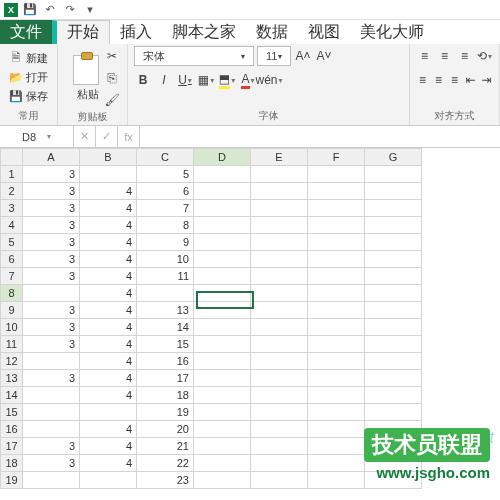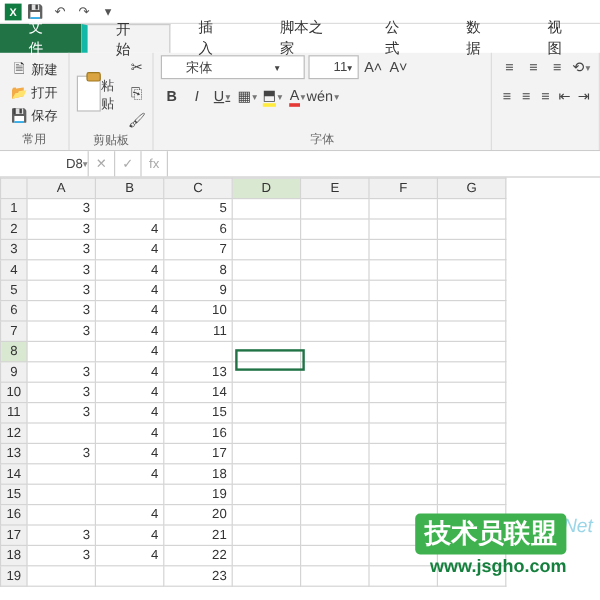--- a/index.html
+++ b/index.html
@@ -1,79 +1,79 @@
 <!DOCTYPE html>
 <html><head>
 <meta charset="utf-8">
 <style>
 *{box-sizing:border-box;margin:0;padding:0;font-family:"Microsoft YaHei",SimSun,Arial,sans-serif}
 body{width:500px;height:500px;overflow:hidden;background:#fff;font-size:11px;color:#444}
 .titlebar{height:20px;background:#fff;border-bottom:1px solid #ddd;display:flex;align-items:center;padding:0 4px;gap:4px}
 .titlebar .xlicon{width:14px;height:14px;background:#107c41;color:#fff;display:flex;align-items:center;justify-content:center;font-size:9px;font-weight:bold}
 .qat-btn{width:16px;height:16px;display:flex;align-items:center;justify-content:center;color:#555}
 .tabs{height:24px;display:flex;align-items:stretch;background:#fff}
-.tab{padding:0 24px;display:flex;align-items:center;font-size:12px;color:#333;cursor:pointer}
+.tab{padding:0 10px;display:flex;align-items:center;font-size:16px;color:#333;cursor:pointer}
 .tab.file{background:#217346;color:#fff}
 .tab.active{background:#f3f3f3;border-top:1px solid #ccc;border-left:5px solid #14b8a6;border-right:1px solid #ccc}
 .ribbon{height:82px;background:#f3f3f3;border-bottom:1px solid #ccc;display:flex}
 .group{border-right:1px solid #ddd;padding:2px 6px 0 6px;display:flex;flex-direction:column;justify-content:space-between}
 .group-label{font-size:10px;color:#666;text-align:center;padding-bottom:2px}
 .group-body{flex:1;display:flex;align-items:center;gap:4px}
 .vbtns{display:flex;flex-direction:column;gap:2px}
 .ico-btn{display:flex;align-items:center;gap:3px;padding:1px 3px;font-size:11px;color:#333;cursor:pointer}
 .ico{width:14px;height:14px;display:inline-flex;align-items:center;justify-content:center}
-.paste-big{display:flex;flex-direction:row;align-items:center;width:38px;cursor:pointer}
+.paste-big{display:flex;flex-direction:column;align-items:flex-end;width:38px;cursor:pointer}
 .paste-big .clip{width:26px;height:30px;background:#fff;border:1px solid #bbb;position:relative}
 .paste-big .clip::before{content:"";position:absolute;top:-4px;left:7px;width:10px;height:6px;background:#d9a441;border:1px solid #a07820;border-radius:2px}
 .font-group-body{display:flex;flex-direction:column;gap:4px;flex:1}
 .font-row{display:flex;align-items:center;gap:3px}
-.font-sel{height:20px;border:1px solid #bbb;background:#fff;font-size:11px;padding:0 20px;display:flex;align-items:center;justify-content:space-between}
+.font-sel{height:20px;border:1px solid #bbb;background:#fff;font-size:11px;padding:0 8px;display:flex;align-items:center;justify-content:space-between}
 .fname{width:120px}
 .fsize{width:34px}
 .sm{width:18px;height:20px;border:1px solid transparent;display:flex;align-items:center;justify-content:center;cursor:pointer;font-size:12px}
 .drop::after{content:"▾";font-size:8px;margin-left:1px;color:#777}
 .align-group-body{display:flex;flex-direction:column;gap:4px}
 .namebox-row{height:22px;border-bottom:1px solid #ccc;display:flex;align-items:stretch;background:#fff}
-.namebox{width:74px;border-right:1px solid #ccc;display:flex;align-items:center;padding:0 0;font-size:11px;justify-content:flex-end}
+.namebox{width:74px;border-right:1px solid #ccc;display:flex;align-items:center;padding:0 22px;font-size:11px;justify-content:space-between}
 .fx-btn{width:22px;display:flex;align-items:center;justify-content:center;border-right:1px solid #ccc;color:#aaa}
 .fbar{flex:1;padding:0 6px;display:flex;align-items:center;font-style:italic;color:#888}
 .sheet{position:relative}
 table{border-collapse:collapse;table-layout:fixed}
 th,td{border:1px solid #d4d4d4;height:17px;font-size:11px;font-family:SimSun,Arial;color:#333;padding:0 4px;background:#fff}
 th{background:#f0f0f0;font-weight:normal;text-align:center}
 th.rowh{width:22px}
 th.colh{width:57px}
 td{text-align:right;width:57px}
 th.hilite{background:#d9e8d0}
 tr.selrow th.rowh{background:#d9e8d0}
 .active-cell{position:absolute;border:2px solid #217346;pointer-events:none}
-.watermark{position:absolute;bottom:8px;right:28px;display:flex;flex-direction:column;align-items:flex-end;gap:2px;pointer-events:none}
+.watermark{position:absolute;bottom:8px;right:10px;display:flex;flex-direction:column;align-items:flex-end;gap:2px;pointer-events:none}
 .wm1{background:#3fb24f;color:#fff;font-size:22px;font-weight:bold;padding:2px 8px;border-radius:4px}
 .wm2{color:#15803d;font-size:15px;font-weight:bold}
 .wm3{position:absolute;right:6px;bottom:40px;color:#9bd6e8;font-size:16px;font-style:italic}
 </style>
 </head>
 <body>
 
 <div class="titlebar">
   <div class="xlicon">X</div>
   <div class="qat-btn">💾</div>
   <div class="qat-btn">↶</div>
   <div class="qat-btn">↷</div>
   <div class="qat-btn">▾</div>
 </div>
 
 <div class="tabs">
   <div class="tab file">文件</div>
   <div class="tab active">开始</div>
   <div class="tab">插入</div>
   <div class="tab">脚本之家</div>
-  <div class="tab">公式</div>
   <div class="tab">数据</div>
   <div class="tab">视图</div>
+  <div class="tab">美化大师</div>
 </div>
 
 <div class="ribbon">
   <div class="group" style="width:58px">
     <div class="group-body">
         <div class="vbtns">
       <div class="ico-btn">
             <span class="ico">🗎</span>
             <span>新建</span>
           </div>
@@ -150,20 +150,21 @@
         <div class="sm drop">⟲</div>
       </div>
       <div class="font-row">
         <div class="sm">≡</div>
         <div class="sm">≡</div>
         <div class="sm">≡</div>
         <div class="sm">⇤</div>
         <div class="sm">⇥</div>
       </div>
     </div>
+    <div class="group-label">对齐方式</div>
   </div>
 </div>
 
 <div class="namebox-row">
   <div class="namebox">
       <span>D8</span>
       <span style="font-size:8px;color:#888">▾</span>
     </div>
   <div class="fx-btn">✕</div>
   <div class="fx-btn">✓</div>

